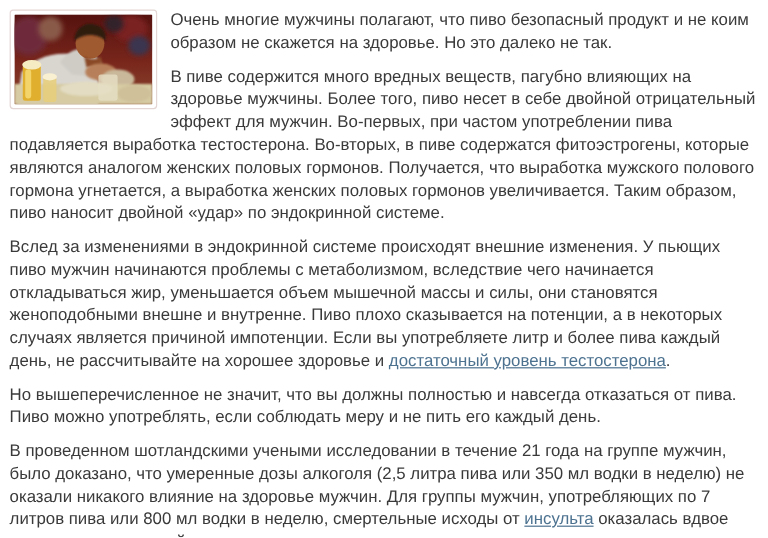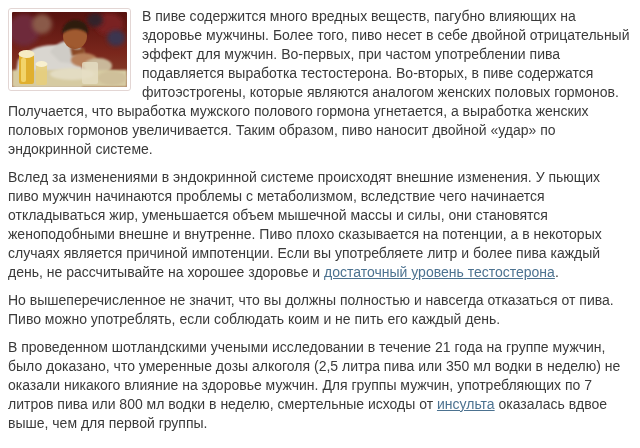--- a/index.html
+++ b/index.html
@@ -90,19 +90,20 @@
       <rect x="7" y="42" width="15" height="30" rx="2" fill="#e0af2e"></rect>
       <rect x="9" y="46" width="5" height="24" rx="2" fill="#f2d46a"></rect>
       <ellipse cx="14.5" cy="42" rx="8" ry="4" fill="#f6ecc4"></ellipse>
       <rect x="24" y="52" width="11" height="21" rx="2" fill="#e8cf7a" opacity="0.85"></rect>
       <ellipse cx="29.5" cy="52" rx="6" ry="3" fill="#f8f0d0"></ellipse>
       <rect x="70" y="50" width="16" height="22" rx="2" fill="#e6dfc4" opacity="0.8"></rect>
     </svg>
   </div>
 
   <div id="article-body">
+      <p><span>Очень многие мужчины полагают, что пиво безопасный продукт и не коим образом не скажется на здоровье. Но это далеко не так.</span></p>
       <p><span>В пиве содержится много вредных веществ, пагубно влияющих на здоровье мужчины. Более того, пиво несет в себе двойной отрицательный эффект для мужчин. Во-первых, при частом употреблении пива подавляется выработка тестостерона. Во-вторых, в пиве содержатся фитоэстрогены, которые являются аналогом женских половых гормонов. Получается, что выработка мужского полового гормона угнетается, а выработка женских половых гормонов увеличивается. Таким образом, пиво наносит двойной «удар» по эндокринной системе.</span></p>
       <p><span>Вслед за изменениями в эндокринной системе происходят внешние изменения. У пьющих пиво мужчин начинаются проблемы с метаболизмом, вследствие чего начинается откладываться жир, уменьшается объем мышечной массы и силы, они становятся женоподобными внешне и внутренне. Пиво плохо сказывается на потенции, а в некоторых случаях является причиной импотенции. Если вы употребляете литр и более пива каждый день, не рассчитывайте на хорошее здоровье и </span><a href="#">достаточный уровень тестостерона</a><span>.</span></p>
-      <p><span>Но вышеперечисленное не значит, что вы должны полностью и навсегда отказаться от пива. Пиво можно употреблять, если соблюдать коим и не пить его каждый день.</span></p>
+      <p><span>Но вышеперечисленное не значит, что вы должны полностью и навсегда отказаться от пива. Пиво можно употреблять, если соблюдать меру и не пить его каждый день.</span></p>
       <p><span>В проведенном шотландскими учеными исследовании в течение 21 года на группе мужчин, было доказано, что умеренные дозы алкоголя (2,5 литра пива или 350 мл водки в неделю) не оказали никакого влияние на здоровье мужчин. Для группы мужчин, употребляющих по 7 литров пива или 800 мл водки в неделю, смертельные исходы от </span><a href="#">инсульта</a><span> оказалась вдвое выше, чем для первой группы.</span></p>
     </div>
 
 </div>
 
 </body></html>

